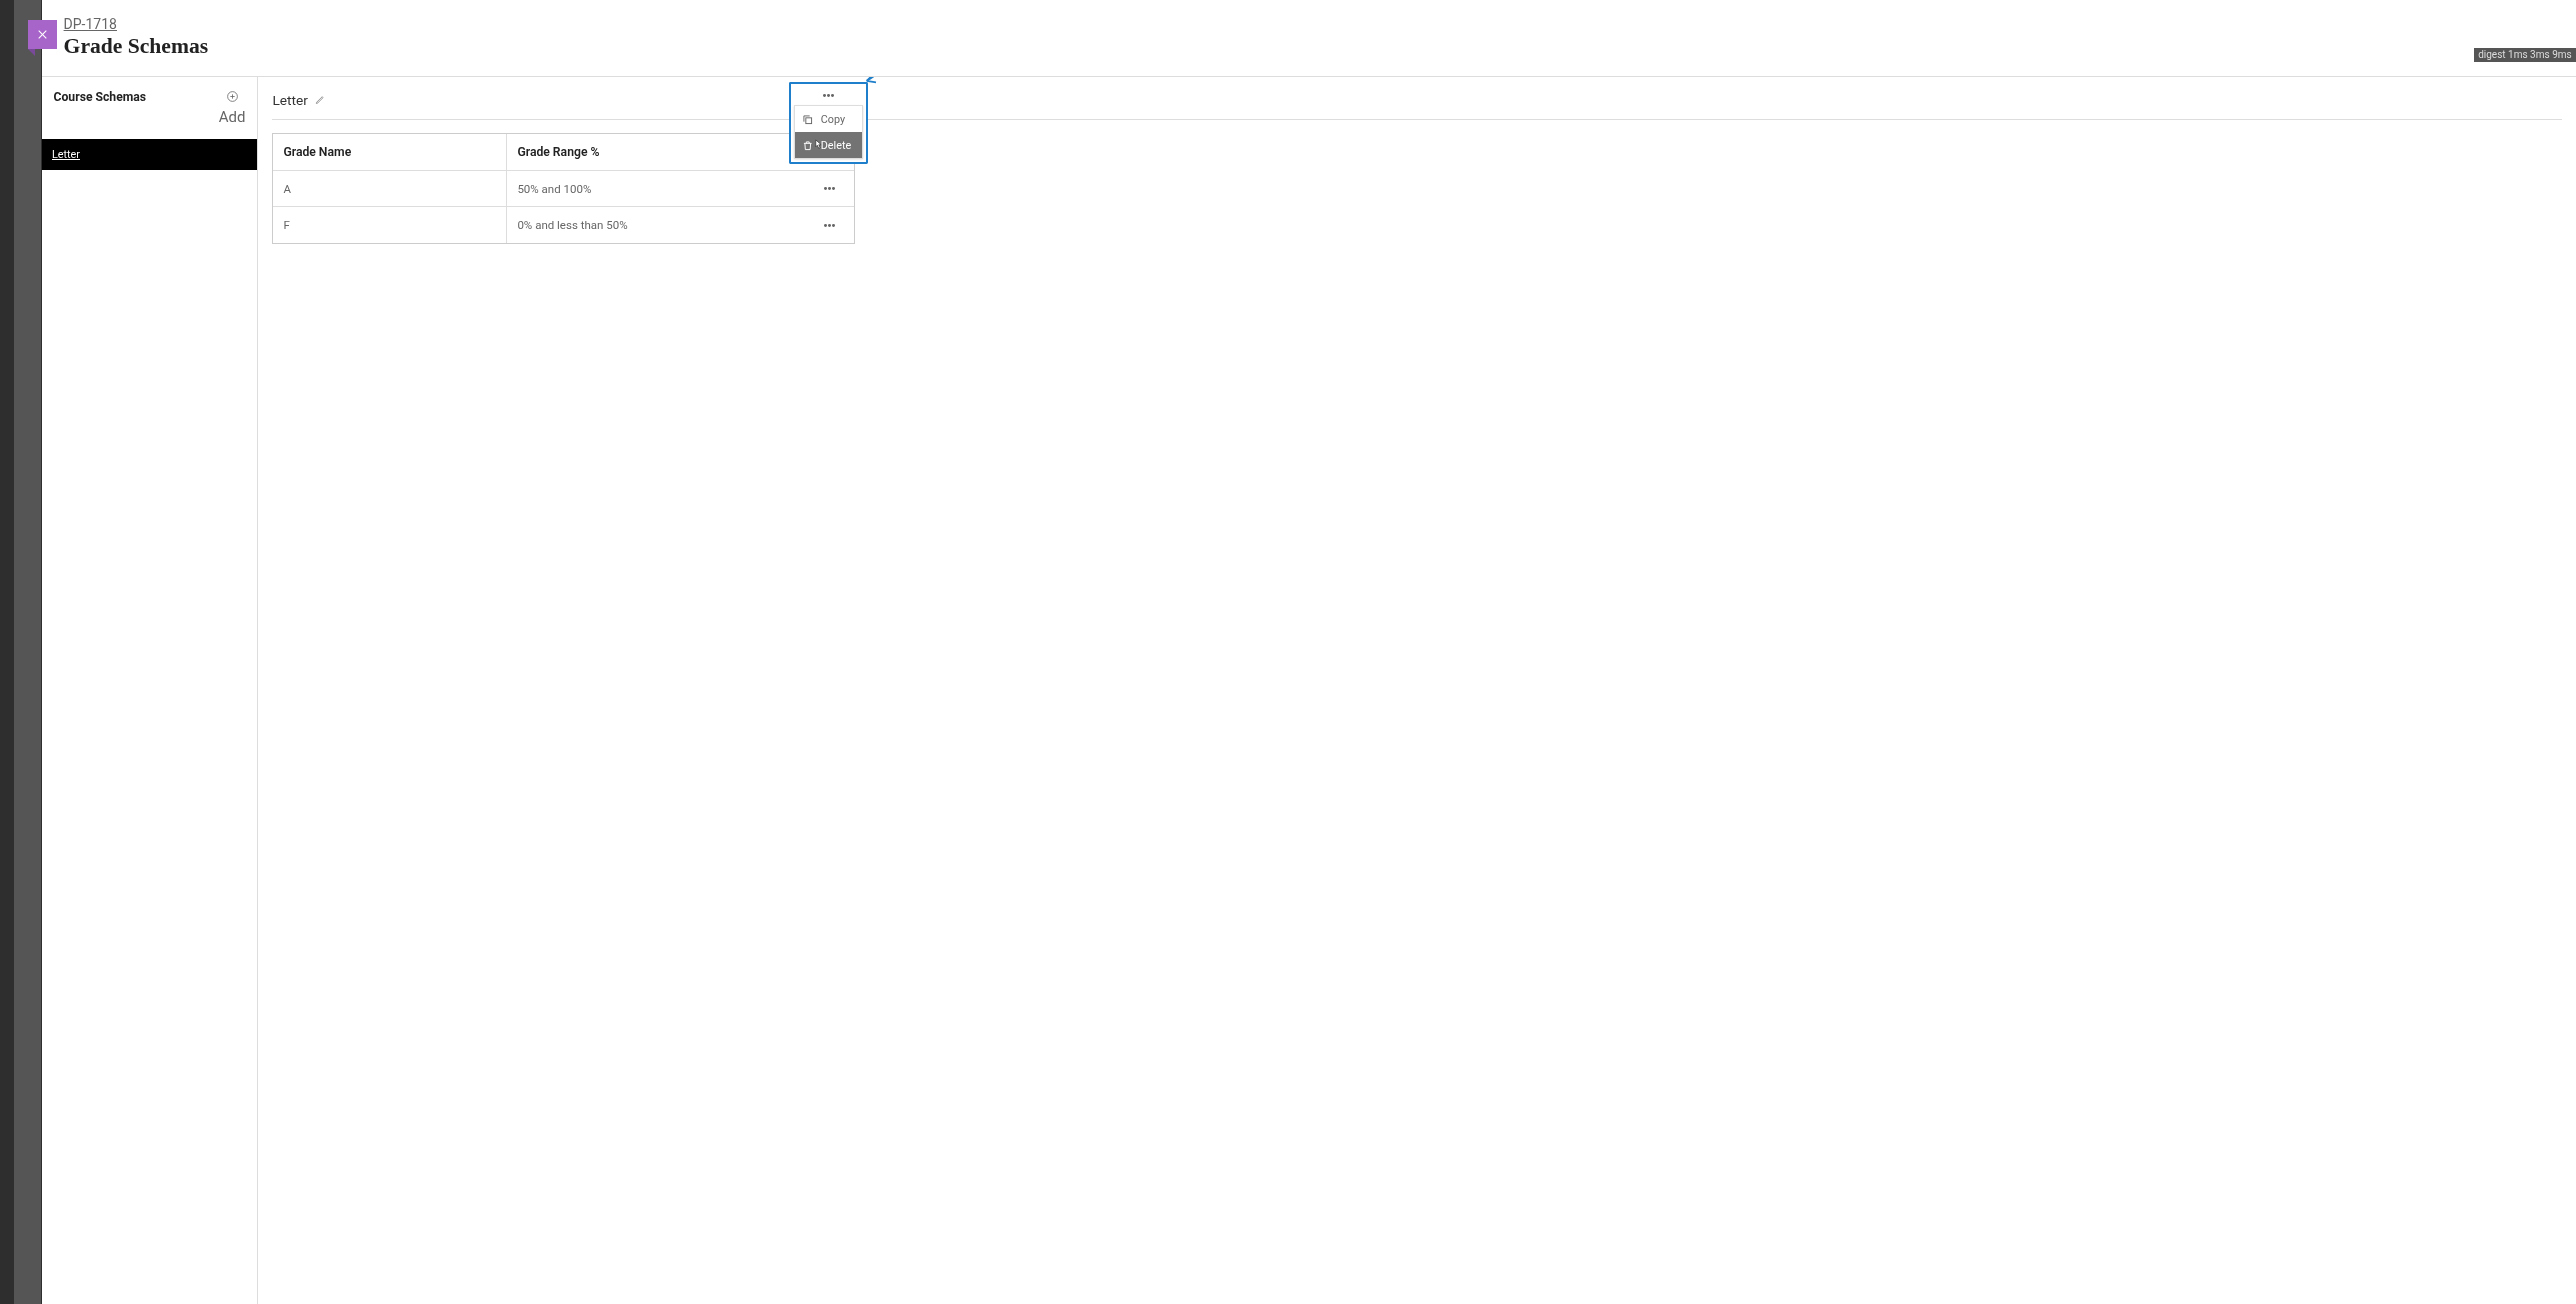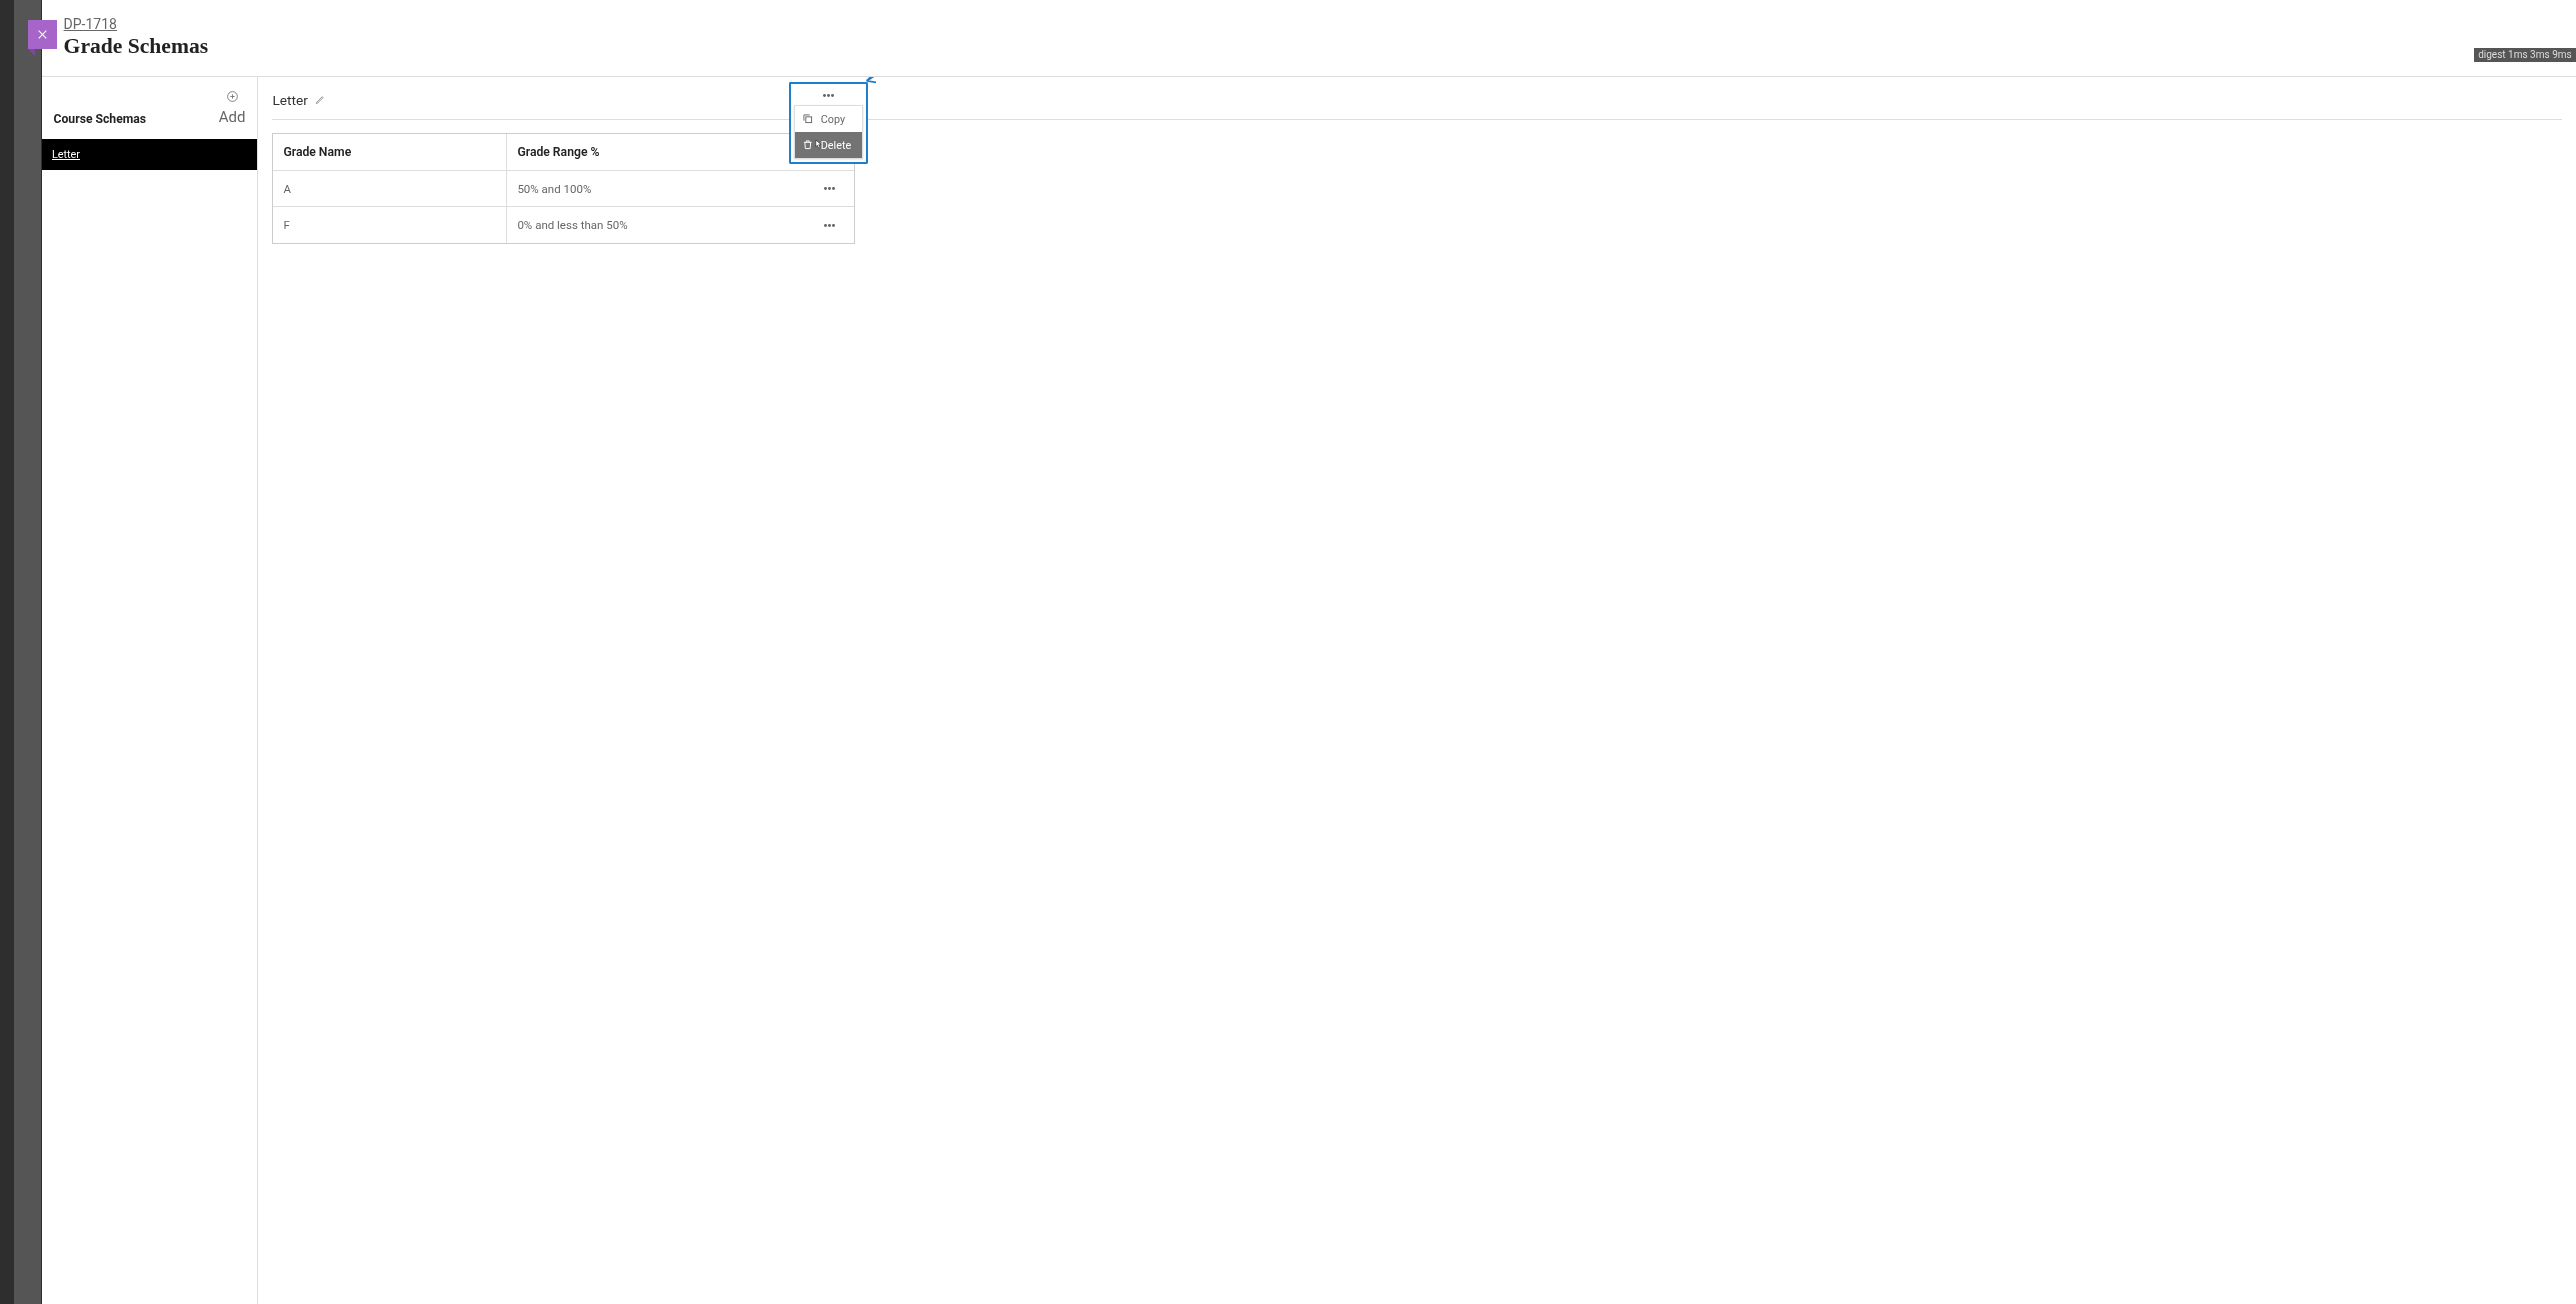--- a/index.html
+++ b/index.html
@@ -110,21 +110,21 @@
       overflow: hidden;
     }
     .sidebar {
       width: 216px;
       border-right: 0.7px solid #ddd;
       display: flex;
       flex-direction: column;
     }
     .sidebar-header {
       display: flex;
-      align-items: flex-end;
+      align-items: flex-start;
       justify-content: space-between;
       padding: 13px 11.5px 13px 11.5px;
     }
     .sidebar-title {
       font-size: 12.2px;
       font-weight: 700;
       color: #222;
     }
     .add-btn {
       display: flex;
@@ -245,21 +245,21 @@
       width: 2.9px;
       height: 2.9px;
     }
     .dropdown-menu {
       margin: 2.9px;
       box-shadow: 0 0.7px 2.2px rgba(0,0,0,0.15);
       border: 0.7px solid #ddd;
     }
     .dropdown-item {
       display: flex;
-      align-items: center;
+      align-items: flex-end;
       gap: 7.2px;
       padding: 6.5px 7.2px;
       font-size: 10.8px;
       cursor: pointer;
       color: #666;
     }
     .dropdown-item.hover {
       background: #737373;
       color: #fff;
     }

